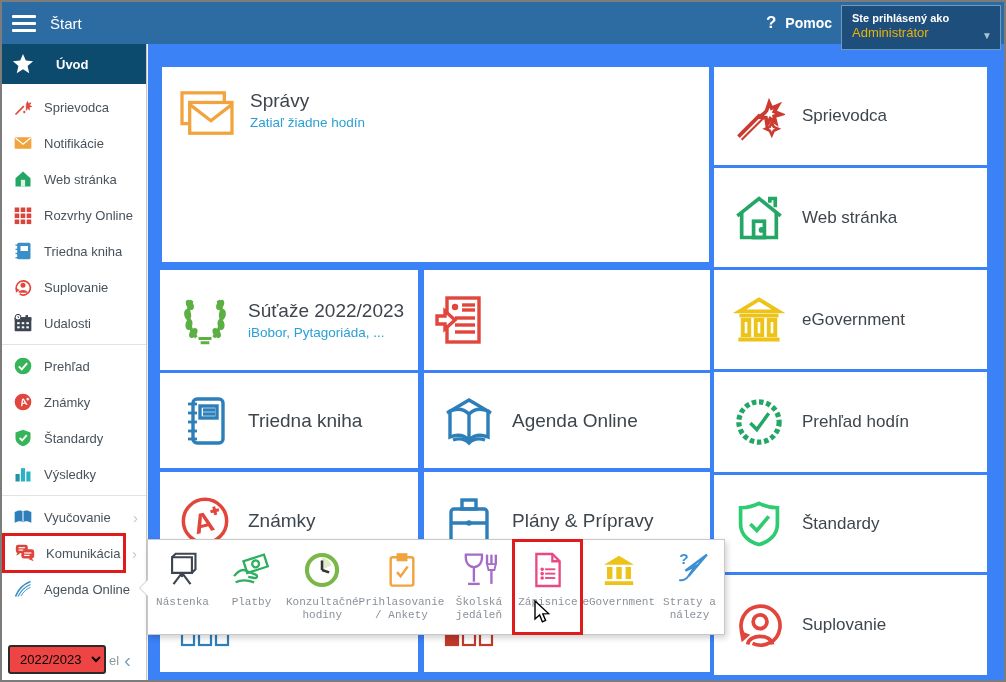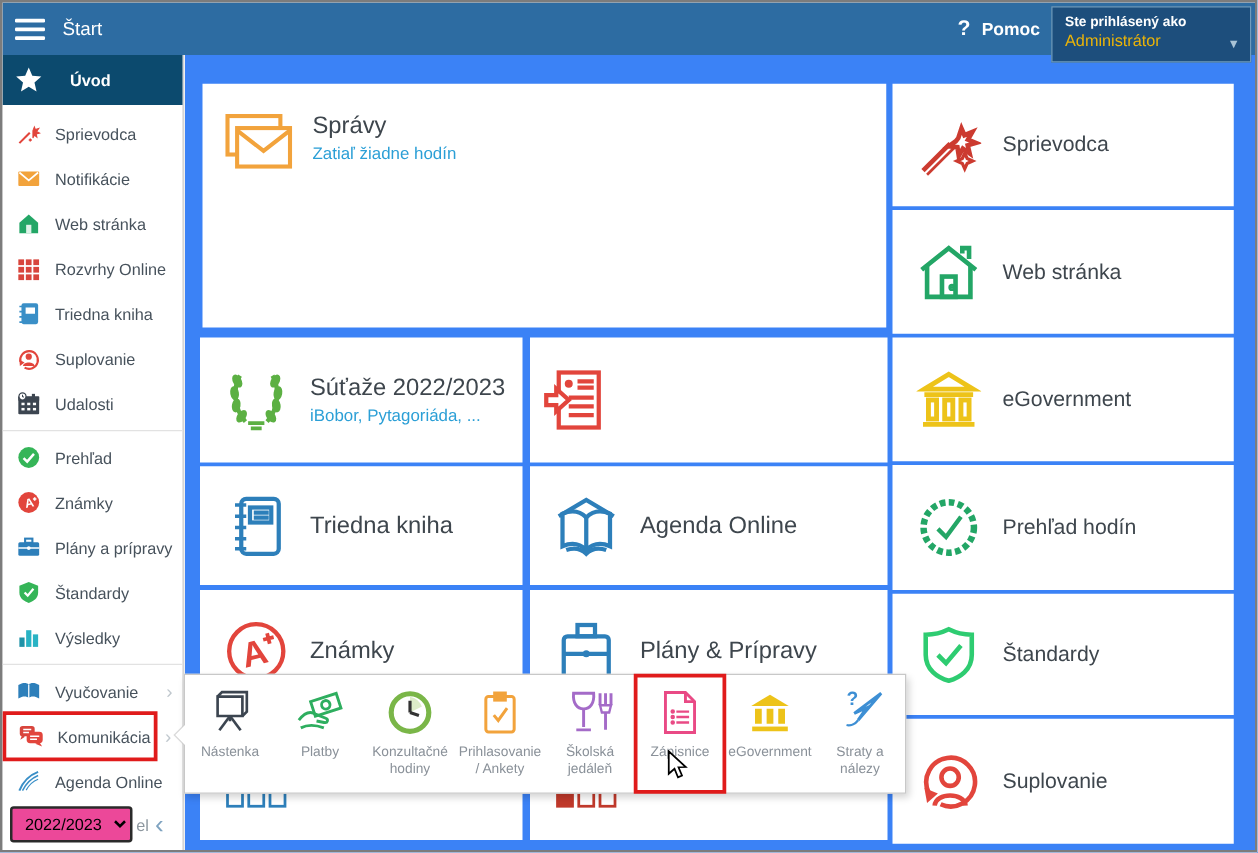--- a/index.html
+++ b/index.html
@@ -25,40 +25,40 @@
   .snav-active { height:40px; background:#0c4a6e; display:flex; align-items:center; padding-left:10px; gap:22px; cursor:pointer; }
   .snav-active .slb { color:#fff; font-weight:bold; }
   .snav { height:36px; display:flex; align-items:center; padding-left:10px; gap:10px; cursor:pointer; position:relative; }
   .sic { width:22px; height:22px; display:flex; align-items:center; justify-content:center; flex:none; }
   .slb { font-size:13px; color:#47525c; white-space:nowrap; }
   .sdiv { border-top:1px solid #e2e2e2; margin:3px 0; }
   .schev { position:absolute; right:8px; color:#c0c8ce; font-size:15px; }
   .red-outline { outline:3px solid #e01b1b; outline-offset:-1px; }
   .kom-box { width:120px; margin-left:2px; }
   .side-bottom { position:absolute; left:0; bottom:4px; width:145px; height:34px; }
-  .yearsel { position:absolute; left:6px; bottom:2px; width:98px; height:29px; font-size:13px; font-family:"Liberation Sans",sans-serif; border:2px solid #2a2a2a; border-radius:3px; background:#ec4899; padding-left:6px; }
+  .yearsel { position:absolute; left:6px; bottom:2px; width:98px; height:29px; font-size:13px; font-family:"Liberation Sans",sans-serif; border:2px solid #2a2a2a; border-radius:3px; background:#ef4444; padding-left:6px; }
   .plabel { position:absolute; left:107px; bottom:8px; color:#8d979f; font-size:13px; }
   .collapse { position:absolute; left:122px; bottom:4px; color:#7fa3c0; font-size:21px; cursor:pointer; }
 
   
   .main { position:absolute; left:146px; top:42px; width:976px; height:636px; background:#3b82f6; }
   .tile { position:absolute; background:#fff; display:flex; align-items:center; cursor:pointer; }
   .tic { width:58px; margin-left:16px; flex:none; display:flex; align-items:center; justify-content:center; }
   .ttx { margin-left:14px; }
   .tile-title { font-size:19px; color:#3e464d; line-height:24px; }
   .tile-sub { font-size:13.5px; color:#2b9fd6; line-height:17px; margin-top:1px; }
   .tile-top { align-items:flex-start; }
   .tile-top .tic, .tile-top .ttx { margin-top:22px; }
 
   
   .popup { position:absolute; left:145px; top:537px; width:578px; height:96px; background:#fff; border:1px solid #c8c8c8; box-shadow:2px 3px 6px rgba(0,0,0,.18); z-index:20; display:flex; }
   .popup-arrow { position:absolute; left:-8px; top:40px; width:0; height:0; border-top:8px solid transparent; border-bottom:8px solid transparent; border-right:8px solid #fff; filter:drop-shadow(-1px 0 0 #c8c8c8); }
   .pitem { flex:1; display:flex; flex-direction:column; align-items:center; padding-top:10px; position:relative; cursor:pointer; }
   .pic { height:40px; display:flex; align-items:center; justify-content:center; }
-  .plb { font-size:11px; color:#8a9199; text-align:center; line-height:13px; margin-top:6px; }
+  .plb { font-size:11px; color:#8a9199; text-align:center; line-height:13px; margin-top:6px;font-family:Liberation Mono, monospace; }
   .pi-hl { outline:3px solid #e01b1b; outline-offset:-2px; }
 
   .cursor { position:absolute; left:531px; top:598px; z-index:40; pointer-events:none; }
   svg { display:block; }
 </style>
 </head>
 <body>
 
 <div class="frame">
 
@@ -204,31 +204,20 @@
       <span class="sic">
         <svg width="20" height="20" viewBox="0 0 24 24">
             <circle cx="12" cy="12" r="10" fill="#e2453c"></circle>
             <text x="8.2" y="16.5" font-size="12" fill="#fff" font-weight="bold" transform="rotate(-12 12 12)">A</text>
             <path d="M16 8.6 h3.4 M17.7 6.9 v3.4" stroke="#fff" stroke-width="1.5"></path>
           </svg>
       </span>
       <span class="slb">Známky</span>
     </div>
 
-    <div class="snav">
-      <span class="sic">
-        <svg width="20" height="20" viewBox="0 0 24 24">
-            <rect x="2" y="7" width="20" height="13" rx="1.5" fill="#2d7fba"></rect>
-            <rect x="8.5" y="3.5" width="7" height="4" fill="none" stroke="#2d7fba" stroke-width="2"></rect>
-            <line x1="2" y1="12.5" x2="22" y2="12.5" stroke="#fff" stroke-width="1.4"></line>
-            <circle cx="12" cy="12.5" r="1.8" fill="#fff"></circle>
-          </svg>
-      </span>
-      <span class="slb">Plány a prípravy</span>
-    </div>
 
     <div class="snav">
       <span class="sic">
         <svg width="20" height="20" viewBox="0 0 24 24">
             <path d="M12 2 L21 5.5 V12 c0 6-5 8.5-9 10 C8 20.5 3 18 3 12 V5.5z" fill="#35b558"></path>
             <polyline points="8,12 11,15 16.5,8.5" fill="none" stroke="#fff" stroke-width="2.2"></polyline>
           </svg>
       </span>
       <span class="slb">Štandardy</span>
     </div>

